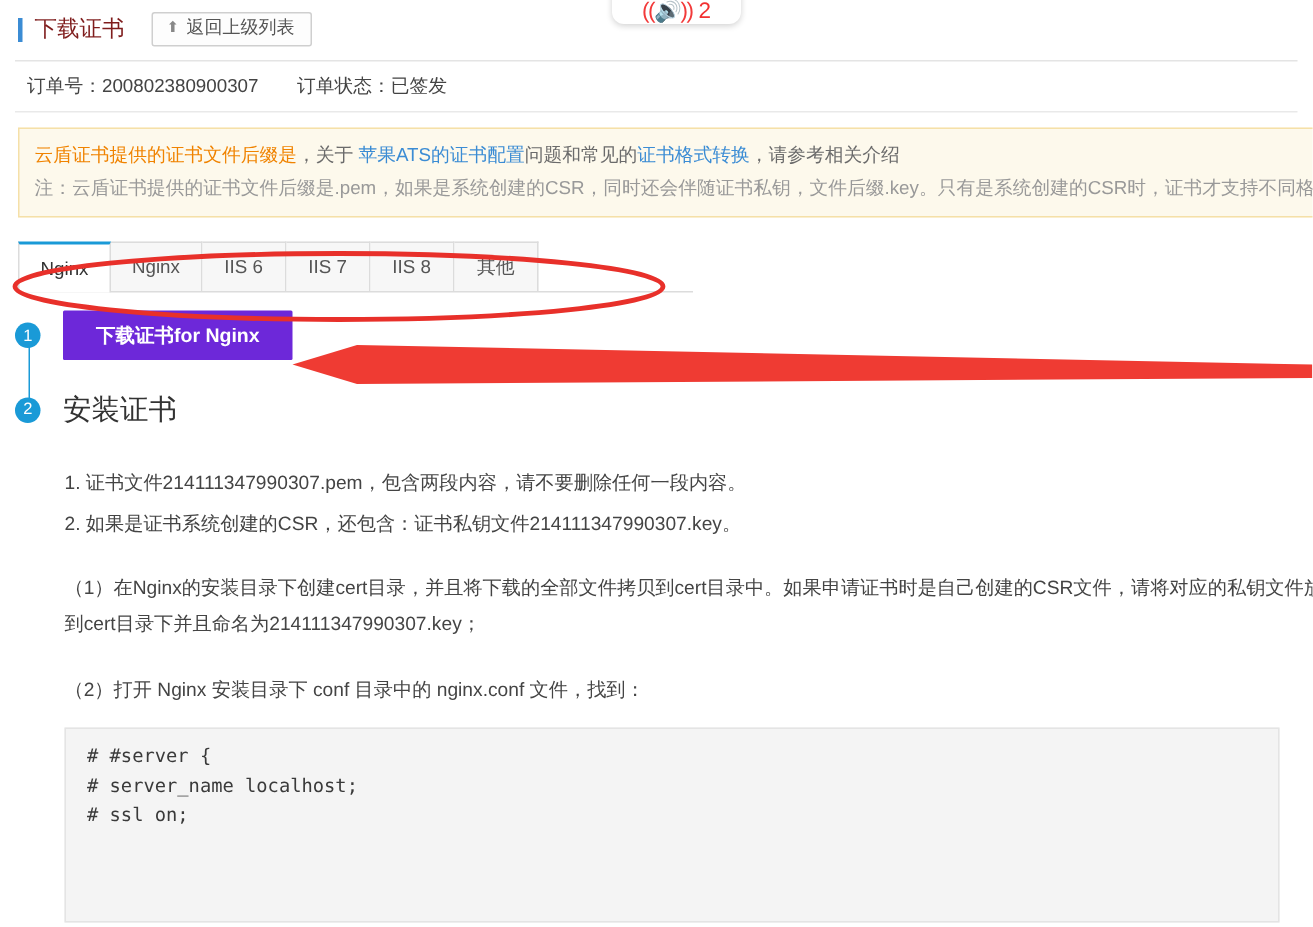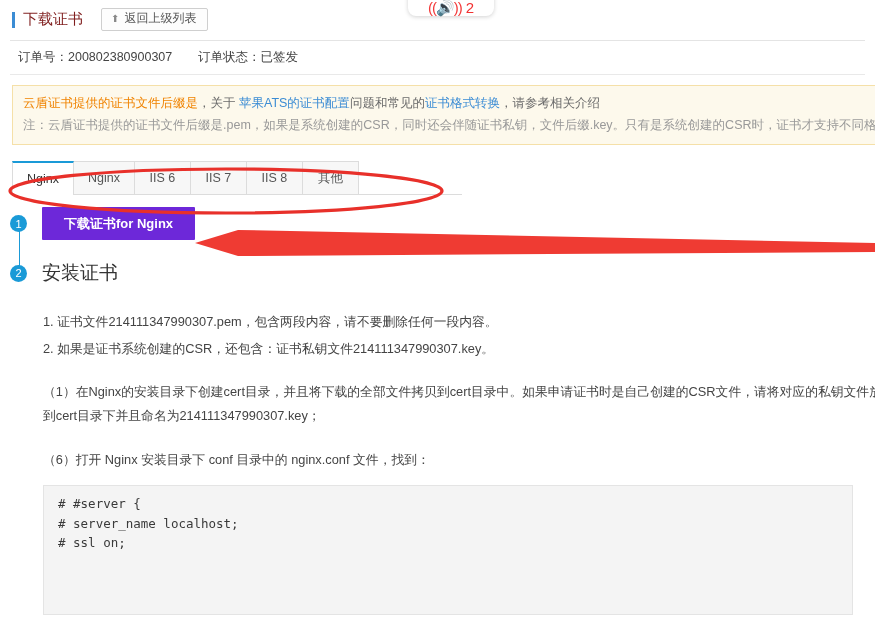--- a/index.html
+++ b/index.html
@@ -328,21 +328,21 @@
   <div class="step-row" style="margin-top:20px;">
     <div class="step-dot">2</div>
     <div class="install-head">安装证书</div>
   </div>
 </div>
 
 <div class="copy">
   <p>1. 证书文件214111347990307.pem，包含两段内容，请不要删除任何一段内容。</p>
   <p>2. 如果是证书系统创建的CSR，还包含：证书私钥文件214111347990307.key。</p>
   <p class="para-wrap gap-top">（1）在Nginx的安装目录下创建cert目录，并且将下载的全部文件拷贝到cert目录中。如果申请证书时是自己创建的CSR文件，请将对应的私钥文件放到cert目录下并且命名为214111347990307.key；</p>
-  <p class="gap-top">（6）打开 Nginx 安装目录下 conf 目录中的 nginx.conf 文件，找到：</p>
+  <p class="gap-top">（2）打开 Nginx 安装目录下 conf 目录中的 nginx.conf 文件，找到：</p>
 </div>
 
 <div class="code-box">
   <div># #server {</div>
   <div># server_name localhost;</div>
   <div># ssl on;</div>
 
 </div>
 
 <svg class="annot" viewBox="0 0 875 618">

